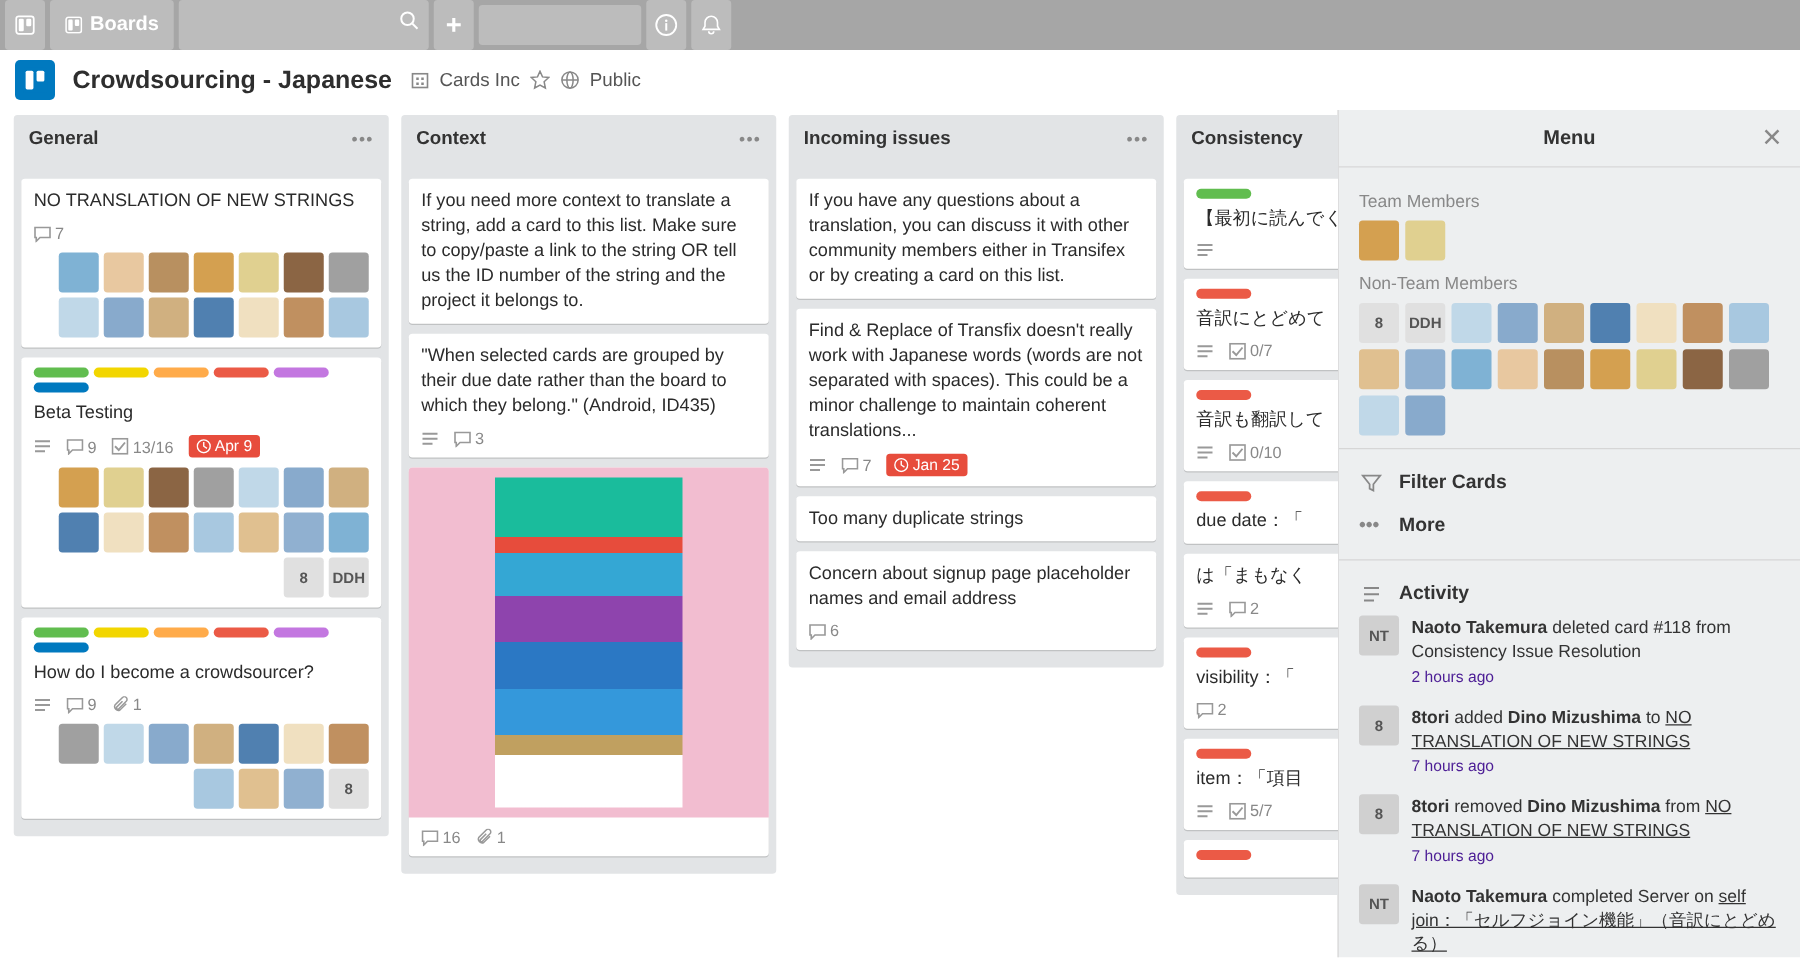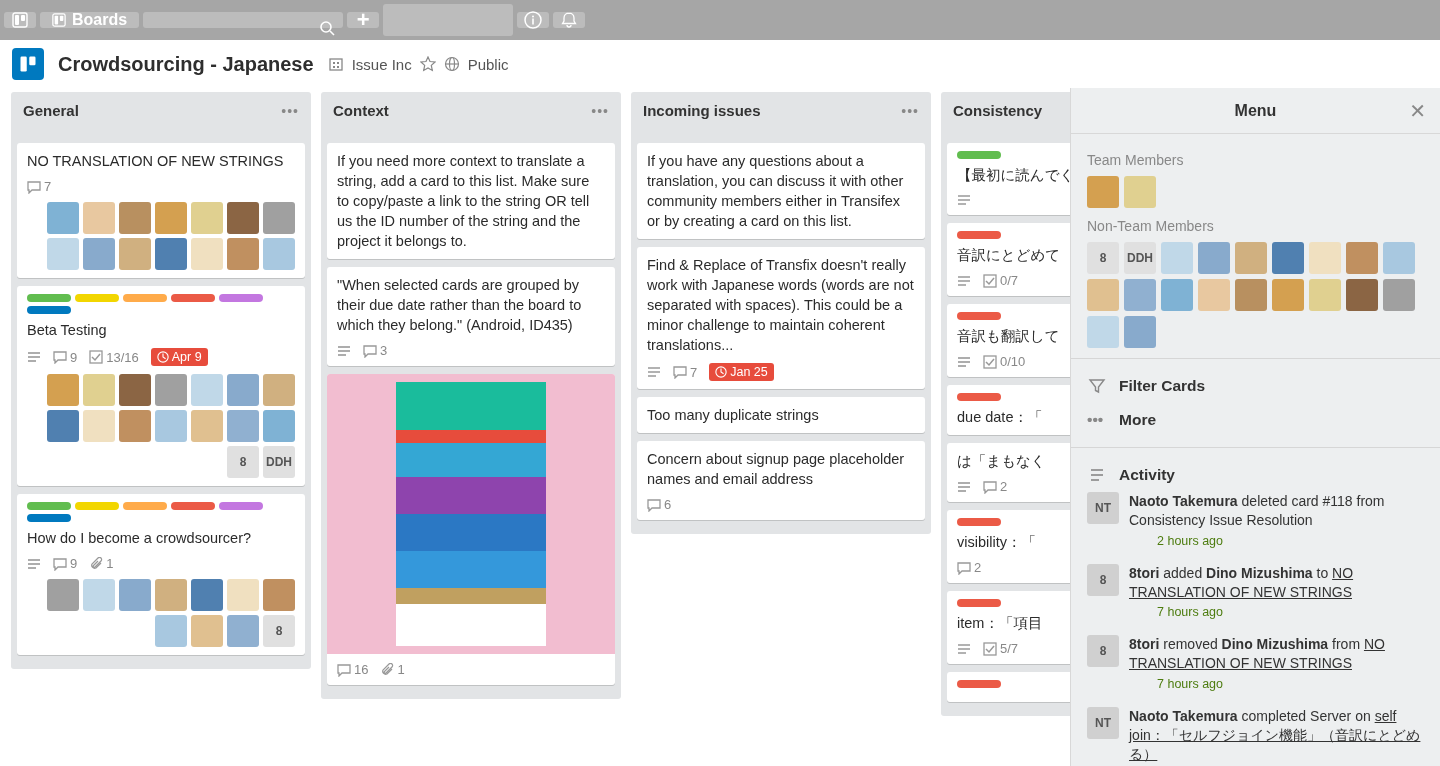--- a/index.html
+++ b/index.html
@@ -1,18 +1,18 @@
 <!DOCTYPE html>
 <html><head>
 <meta charset="utf-8">
 <style>
 * { box-sizing: border-box; margin: 0; padding: 0; }
 body { font-family: -apple-system, "Helvetica Neue", Arial, sans-serif; background: #fff; overflow: hidden; width: 1440px; height: 766px; }
 .topbar { height: 40px; background: #a6a6a6; display: flex; align-items: center; padding: 0 4px; gap: 4px; }
-.tb-btn { background: rgba(255,255,255,0.25); border-radius: 3px; height: 16px; display: flex; align-items: center; justify-content: center; color: #fff; font-weight: bold; cursor: pointer; }
+.tb-btn { background: rgba(255,255,255,0.25); border-radius: 3px; height: 40px; display: flex; align-items: center; justify-content: center; color: #fff; font-weight: bold; cursor: pointer; }
 .tb-sq { width: 32px; }
 .tb-boards { padding: 0 12px; gap: 6px; }
 .tb-search { width: 200px; position: relative; padding: 0 8px; }
 .tb-search svg { position: absolute; right: 8px; top: 8px; }
 .tb-logo { flex: 1; display: flex; justify-content: center; align-items: center; color: rgba(255,255,255,0.55); font-size: 22px; font-style: italic; font-weight: bold; font-family: 'Brush Script MT', cursive; gap: 6px; }
 .tb-user { width: 130px; background: rgba(255,255,255,0.25); height: 32px; border-radius: 3px; }
 
 .boardbar { height: 48px; display: flex; align-items: center; padding: 10px 12px; gap: 14px; background: #fff; }
 .bb-logo { width: 32px; height: 32px; background: #0079bf; border-radius: 4px; display: flex; align-items: center; justify-content: center; }
 .bb-title { font-size: 20px; font-weight: 700; color: #2e2e2e; }
@@ -49,21 +49,21 @@
 .mp-body { padding: 12px 16px; overflow-y: auto; flex: 1; }
 .mp-sect { color: #888; font-size: 14px; margin: 6px 0 8px; }
 .mp-avatars { display: flex; flex-wrap: wrap; gap: 5px; margin-bottom: 10px; }
 .mp-link { display: flex; align-items: center; gap: 12px; padding: 8px 0; font-size: 15.5px; font-weight: 600; color: #333; cursor: pointer; }
 .mp-link svg, .mp-link .dots { width: 20px; color: #888; }
 .mp-hr { border: none; border-top: 1px solid #d6d6d6; margin: 10px -16px; }
 .act-item { display: flex; gap: 10px; margin-bottom: 14px; font-size: 14px; color: #333; line-height: 1.35; }
 .act-av { flex-shrink: 0; width: 32px; height: 32px; border-radius: 3px; background: #d0d0d0; display: flex; align-items: center; justify-content: center; font-size: 12px; font-weight: bold; color: #555; }
 .act-txt b { font-weight: 700; }
 .act-txt u { text-decoration: underline; }
-.act-time { color: #4d7c0f; font-size: 12.5px; margin-top: 3px; margin-left: 28px; }
+.act-time { color: #4c1d95; font-size: 12.5px; margin-top: 3px; }
 
 .ico { display: inline-flex; }
 svg { display: block; }
 </style>
 </head>
 <body>
 
 <div class="topbar">
   <div class="tb-btn tb-sq">
     <svg width="16" height="16" viewBox="0 0 16 16" fill="none">
@@ -117,21 +117,21 @@
   <div class="bb-meta">
     <span class="ico">
         <svg width="16" height="16" viewBox="0 0 16 16">
           <rect x="2" y="3" width="12" height="11" stroke="#888" stroke-width="1.3" fill="none"></rect>
           <rect x="5" y="6" width="2" height="2" fill="#888"></rect>
           <rect x="9" y="6" width="2" height="2" fill="#888"></rect>
           <rect x="5" y="10" width="2" height="2" fill="#888"></rect>
           <rect x="9" y="10" width="2" height="2" fill="#888"></rect>
         </svg>
       </span>
-    <span>Issue Inc</span>
+    <span>Cards Inc</span>
     <span class="ico">
         <svg width="16" height="16" viewBox="0 0 16 16">
           <path d="M8 1l2 4.5 5 .5-3.7 3.4 1 5L8 12l-4.3 2.4 1-5L1 6l5-.5z" stroke="#888" stroke-width="1.2" fill="none"></path>
         </svg>
       </span>
     <span class="ico">
         <svg width="16" height="16" viewBox="0 0 16 16">
           <circle cx="8" cy="8" r="6.5" stroke="#888" stroke-width="1.2" fill="none"></circle>
           <ellipse cx="8" cy="8" rx="2.5" ry="6.5" stroke="#888" stroke-width="1.2" fill="none"></ellipse>
           <line x1="1.5" y1="8" x2="14.5" y2="8" stroke="#888" stroke-width="1.2"></line>

